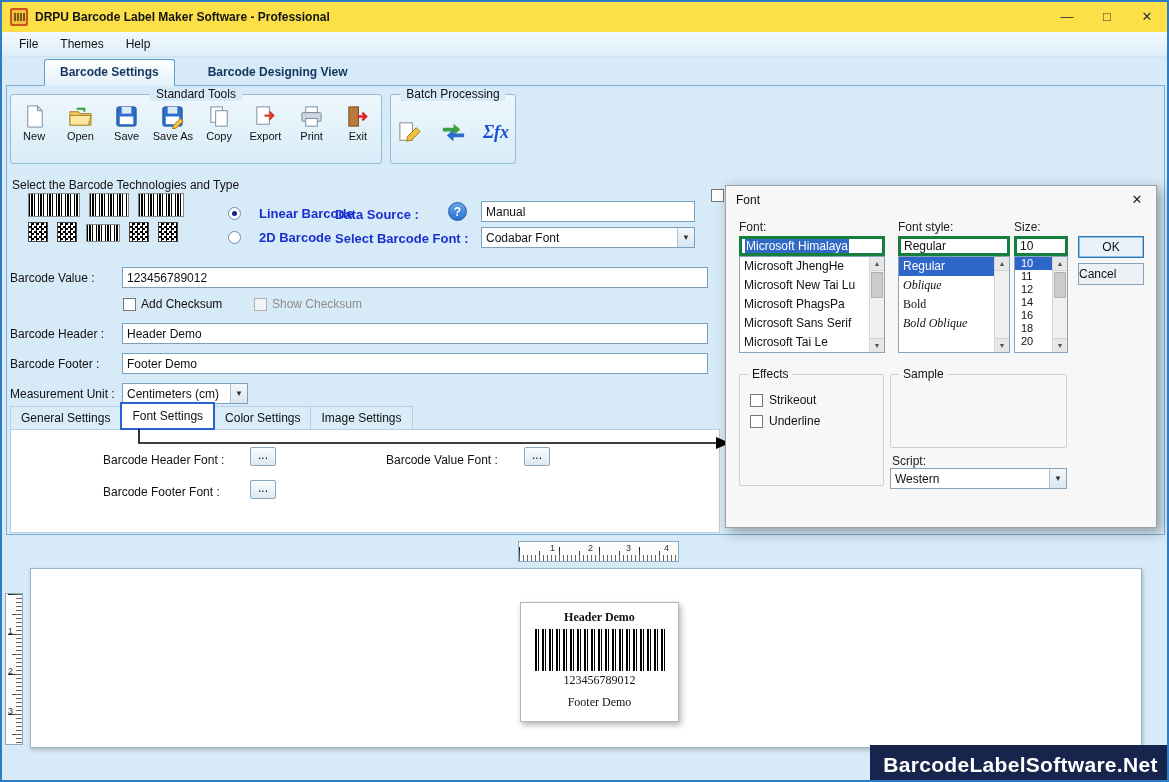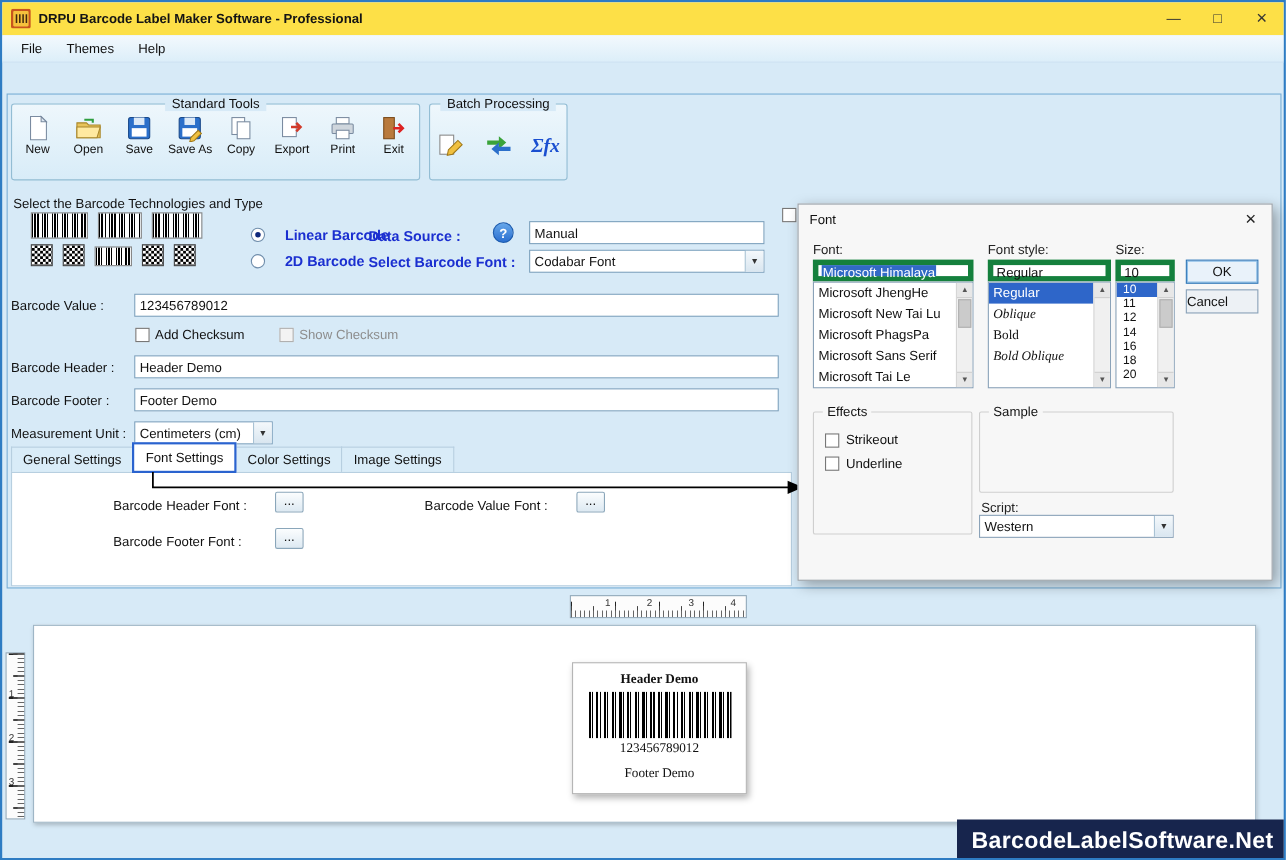--- a/index.html
+++ b/index.html
@@ -55,21 +55,21 @@
   .stab{padding:4px 10px 5px;border:1px solid #b7cfe0;border-bottom:none;background:#d9ecf8;margin-right:-1px;white-space:nowrap}
   .stab.active{background:#fff;border:2px solid #2a63cf;padding:5px 10px;z-index:3;position:relative}
   .fpanel{position:absolute;left:8px;top:427px;width:710px;height:104px;background:#fff;border:1px solid #b7cfe0}
   .dots{position:absolute;width:26px;height:19px;border:1px solid #8aa6ba;background:linear-gradient(#fbfdfe,#dde9f2);border-radius:2px;text-align:center;line-height:14px;font-size:12px}
   .arrow-svg{position:absolute;left:130px;top:424px;width:600px;height:34px;z-index:5;pointer-events:none}
   
   .dialog{position:absolute;left:723px;top:183px;width:432px;height:343px;background:#f7f7f7;border:1px solid #98a0a8;box-shadow:4px 4px 12px rgba(0,0,0,.35);z-index:10}
   .dlg-title{position:absolute;left:10px;top:7px}
   .dlg-close{position:absolute;right:3px;top:2px;width:32px;height:24px;text-align:center;line-height:24px;font-size:13px;color:#222}
   .dl{position:absolute;font-size:12px;color:#222}
-  .din{position:absolute;height:20px;border:5px solid #15803d;background:#fff;display:flex;padding-left:3px;font-size:12px}
+  .din{position:absolute;height:20px;border:3px solid #15803d;background:#fff;display:flex;padding-left:3px;font-size:12px}
   .selhl{background:#316ac5;color:#fff;padding:0 1px}
   .dlist{position:absolute;background:#fff;border:1px solid #8aa2b8;overflow:hidden}
   .drow{height:19px;line-height:19px;padding-left:4px;white-space:nowrap;overflow:hidden;margin-right:15px;font-size:12px}
   .drow.hl{background:#2e66c9;color:#fff;margin-right:15px}
   .srow{height:13px;line-height:13px;font-size:11px;padding-left:6px;margin-right:15px}
   .srow.hl{background:#2e66c9;color:#fff}
   .it{font-style:italic;font-family:"Liberation Serif",serif}
   .bd{font-weight:normal;font-family:"Liberation Serif",serif}
   .sb{position:absolute;top:0;right:0;bottom:0;width:15px;background:#f0f0f0;border-left:1px solid #d6d6d6}
   .sb .up,.sb .dn{position:absolute;left:0;right:0;height:14px;text-align:center;font-size:7px;line-height:14px;color:#555;background:#e7e7e7}
@@ -121,20 +121,24 @@
       <div class="win-btn">✕</div>
     </div>
   </div>
 
   <div class="menubar">
     <span class="menu-item">File</span>
     <span class="menu-item">Themes</span>
     <span class="menu-item">Help</span>
   </div>
 
+  <div class="tabstrip">
+    <div class="main-tab active">Barcode Settings</div>
+    <div class="main-tab inactive">Barcode Designing View</div>
+  </div>
   <div class="content-border"></div>
 
   <div class="groupbox" style="left:8px;top:92px;width:372px;height:70px">
     <span class="gtitle">Standard Tools</span>
     <div class="tools">
       <div class="tool">
         <svg viewBox="0 0 26 26">
             <path d="M6 2h10l5 5v17H6z" fill="#fff" stroke="#7a8ba0"></path>
             <path d="M16 2l5 5h-5z" fill="#dce6f0" stroke="#7a8ba0"></path>
           </svg>

